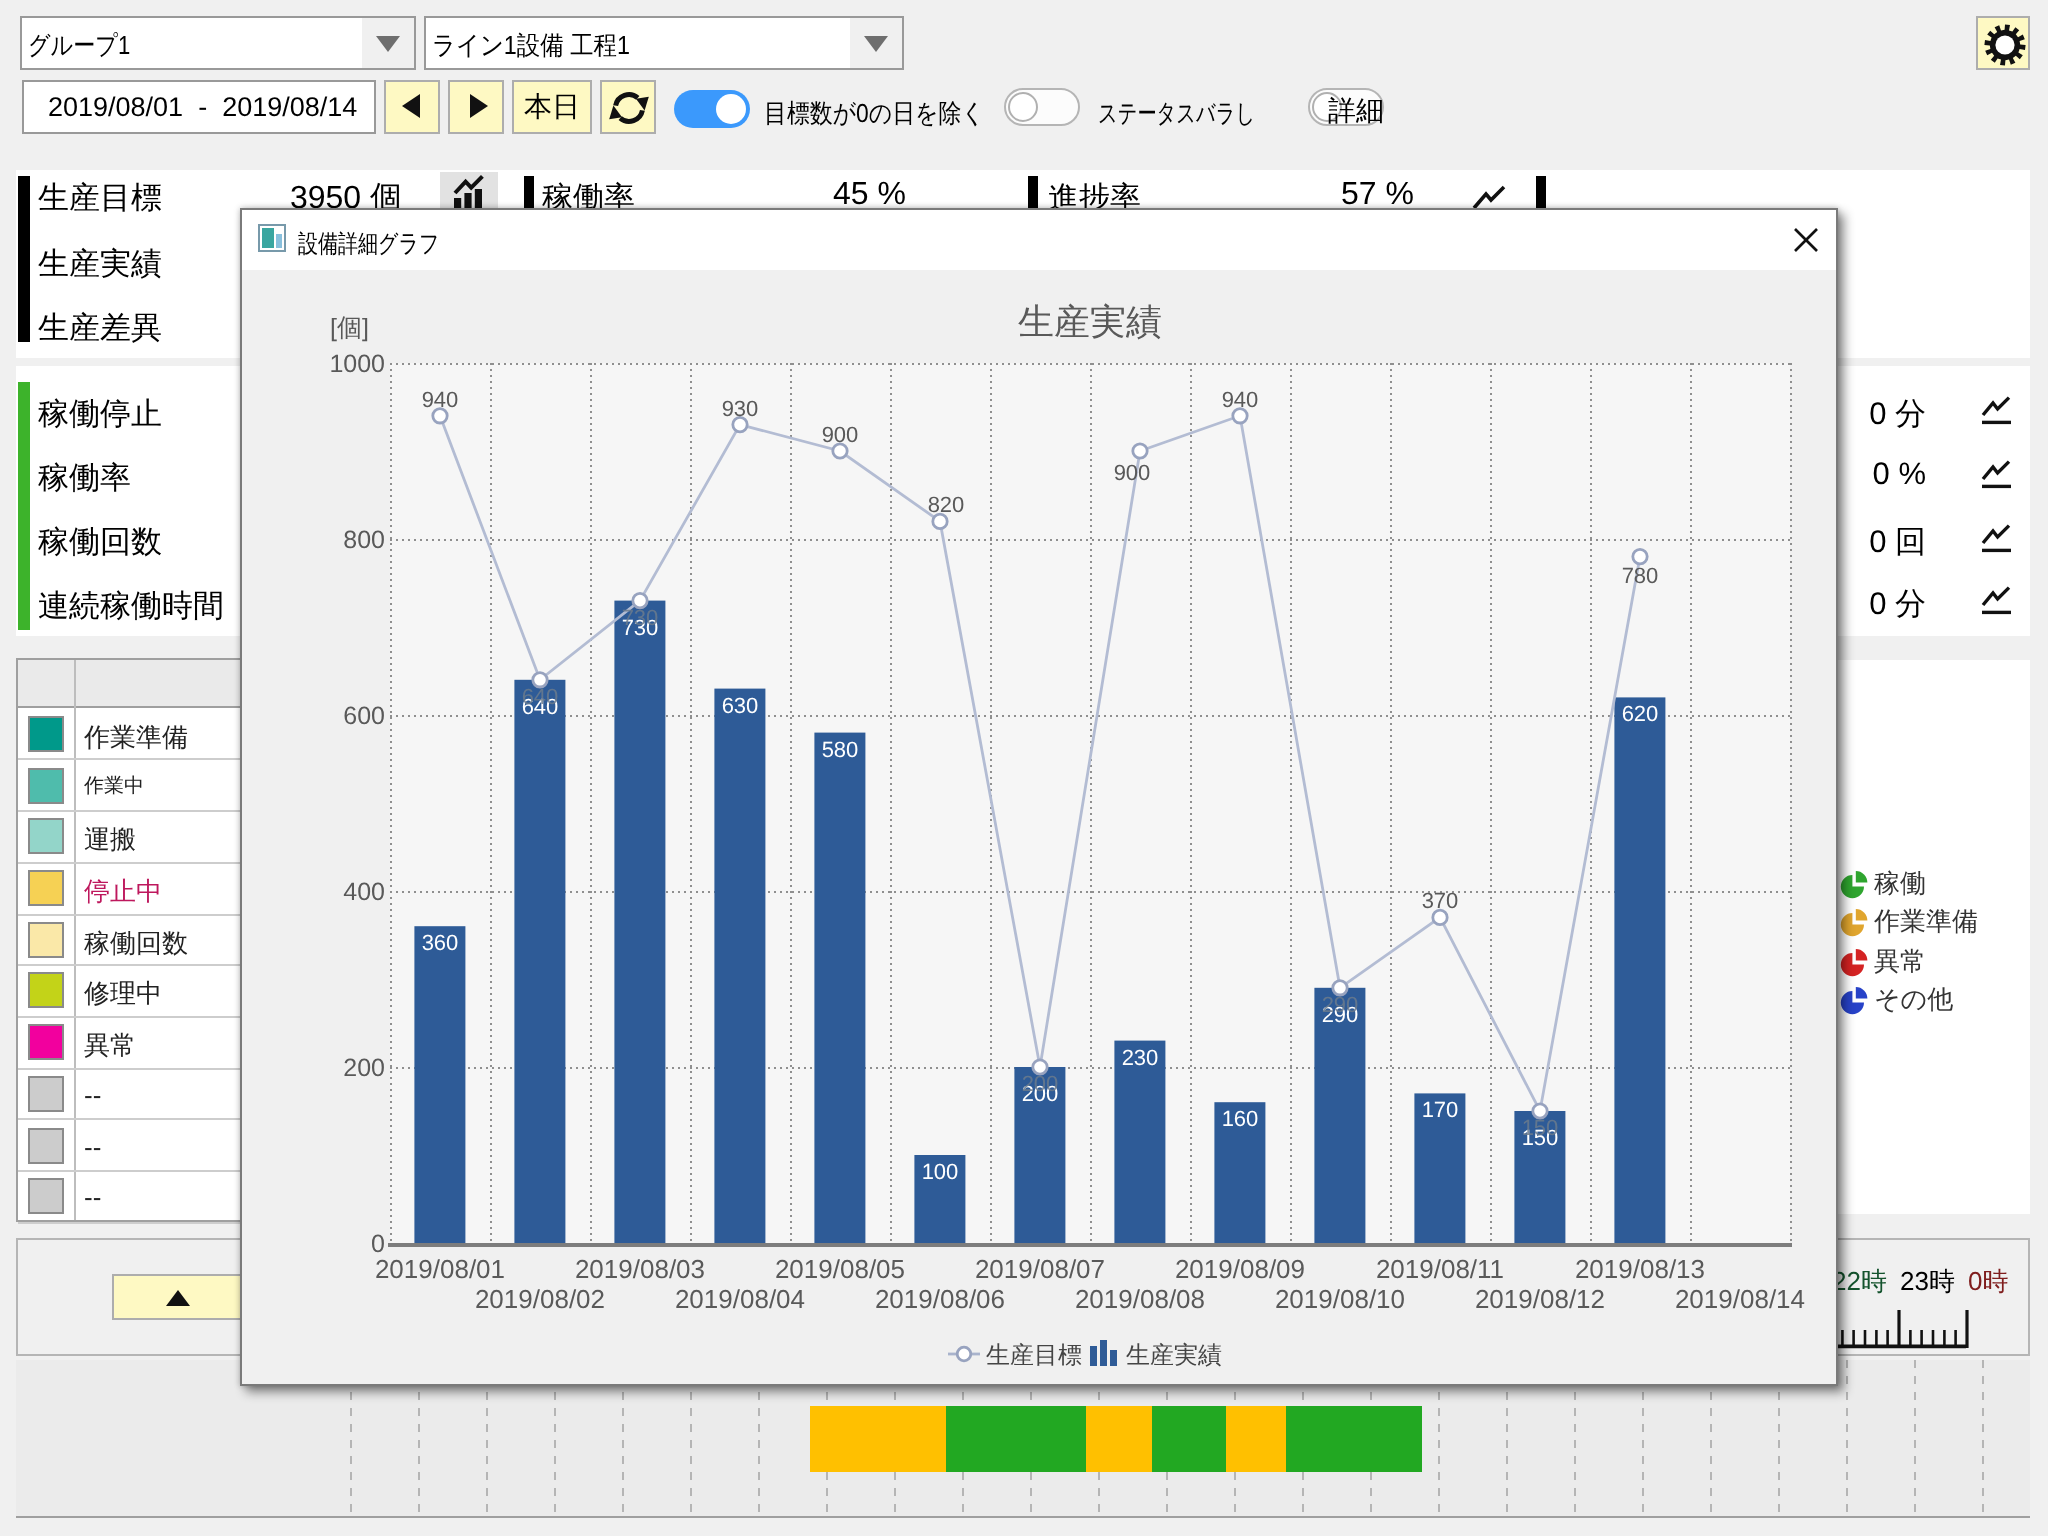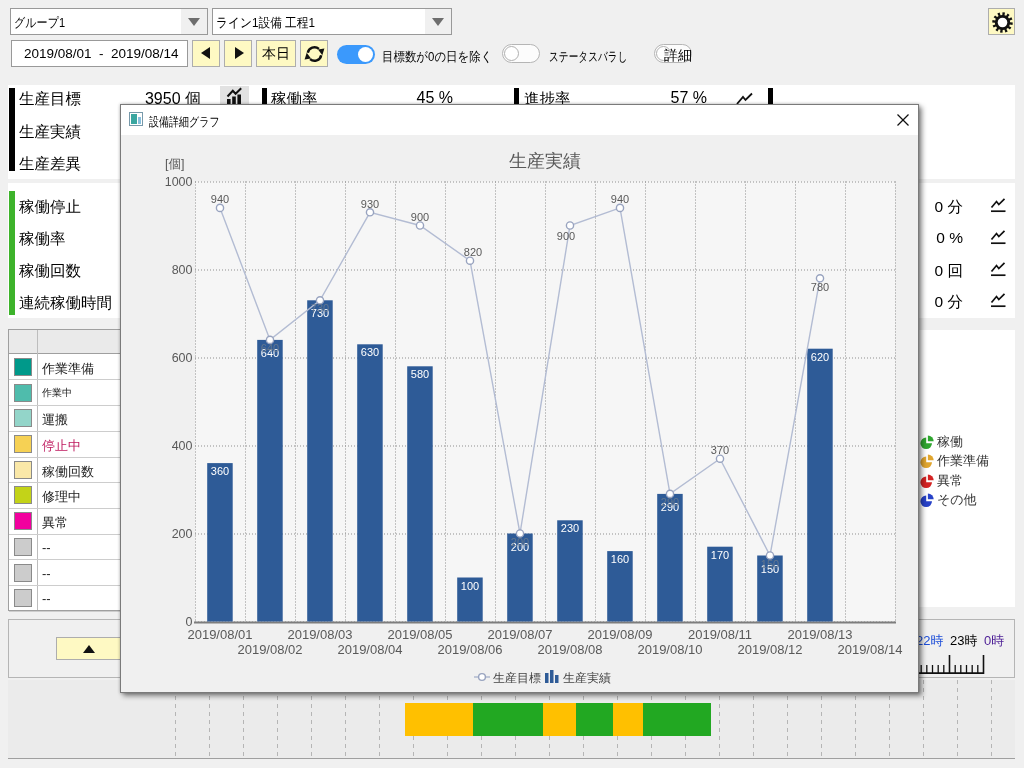--- a/index.html
+++ b/index.html
@@ -177,23 +177,23 @@
 <svg width="14" height="15">
 <path d="M6.2,8.3 L6.2,2.5 A5.8,5.8 0 1 0 12,8.3 Z" fill="#2742c8"></path>
 <path d="M7.9,6.3 L7.9,0.5 A5.8,5.8 0 0 1 13.7,6.3 Z" fill="#2742c8"></path>
 </svg></div>
 <div class="abs" style="left:937px;top:491px;font-size:13px;color:#333;">その他</div>
 
 <div class="abs" style="left:8px;top:619px;width:1007px;height:59px;background:#f0f0f0;border:1px solid #b5b5b5;"></div>
 <div class="btn" style="left:56px;top:637px;width:66px;height:23px;">
  <span style="position:absolute;left:26px;top:7px;width:0;height:0;border-left:6px solid transparent;border-right:6px solid transparent;border-bottom:8px solid #111;"></span>
     </div>
-<div class="abs" style="left:916px;top:632px;font-size:13px;color:#1d4ed8;">22時</div>
+<div class="abs" style="left:916px;top:632px;font-size:13px;color:#14532d;">22時</div>
 <div class="abs" style="left:950px;top:632px;font-size:13px;color:#000;">23時</div>
-<div class="abs" style="left:984px;top:632px;font-size:13px;color:#4c1d95;">0時</div>
+<div class="abs" style="left:984px;top:632px;font-size:13px;color:#7f1d1d;">0時</div>
 <div class="abs" style="left:167px;top:653px;"><svg width="818" height="22">
         <line x1="0.5" y1="2" x2="0.5" y2="21" stroke="#111" stroke-width="1.6"></line>
         <line x1="6.2" y1="12" x2="6.2" y2="21" stroke="#111" stroke-width="1.3"></line>
         <line x1="11.8" y1="12" x2="11.8" y2="21" stroke="#111" stroke-width="1.3"></line>
         <line x1="17.5" y1="12" x2="17.5" y2="21" stroke="#111" stroke-width="1.3"></line>
         <line x1="23.2" y1="12" x2="23.2" y2="21" stroke="#111" stroke-width="1.3"></line>
         <line x1="28.8" y1="12" x2="28.8" y2="21" stroke="#111" stroke-width="1.3"></line>
         <line x1="34.5" y1="2" x2="34.5" y2="21" stroke="#111" stroke-width="1.6"></line>
         <line x1="40.2" y1="12" x2="40.2" y2="21" stroke="#111" stroke-width="1.3"></line>
         <line x1="45.8" y1="12" x2="45.8" y2="21" stroke="#111" stroke-width="1.3"></line>

